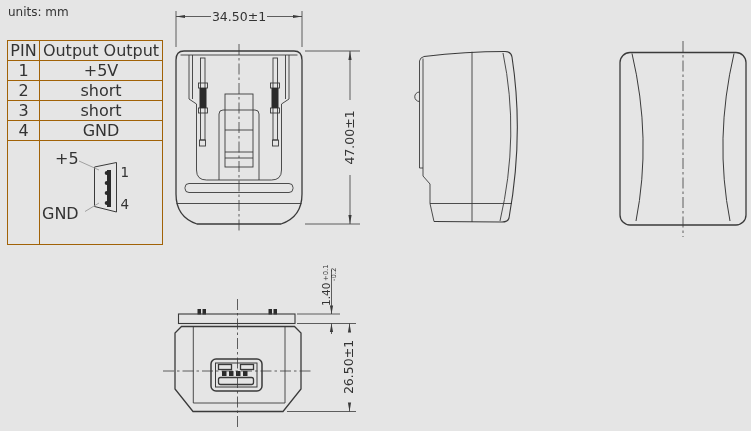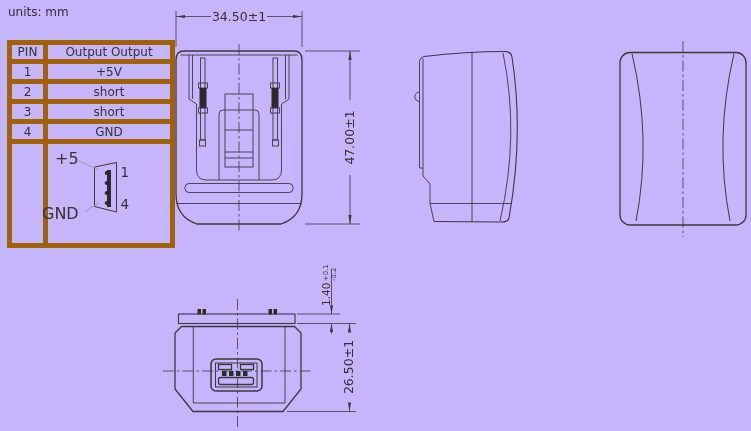--- a/index.html
+++ b/index.html
@@ -1,28 +1,28 @@
 <!DOCTYPE html>
 <html><head>
 <meta charset="utf-8">
 <style>
   html,body{margin:0;padding:0;background:#fff;}
   .canvas{
-    position:relative;width:751px;height:431px;background:#c4b5fd;
+    position:relative;width:751px;height:431px;background:#e5e5e5;
     font-family:"DejaVu Sans",sans-serif;overflow:hidden;
   }
   .units-label{
     position:absolute;left:8px;top:5px;font-size:12px;color:#333;
   }
   .pin-table{
     position:absolute;left:7px;top:40px;width:153px;
     border-collapse:collapse;table-layout:fixed;
   }
   .pin-table th,.pin-table td{
-    border:5px solid #a16207;font-size:12px;font-weight:normal;color:#333;
+    border:1px solid #a16207;font-size:16px;font-weight:normal;color:#333;
     text-align:center;vertical-align:middle;padding:0;
   }
   .pin-table .col-pin{width:31px;}
   .pin-table .col-voltage{width:122px;}
   .pin-table .hdr-row{height:18px;}
   .pin-table .data-row{height:20px;}
   .pin-table .diagram-row{height:104px;}
   svg.drawing{position:absolute;left:0;top:0;}
   svg.drawing text{fill:#333;stroke:none;font-family:"DejaVu Sans",sans-serif;}
 </style>

